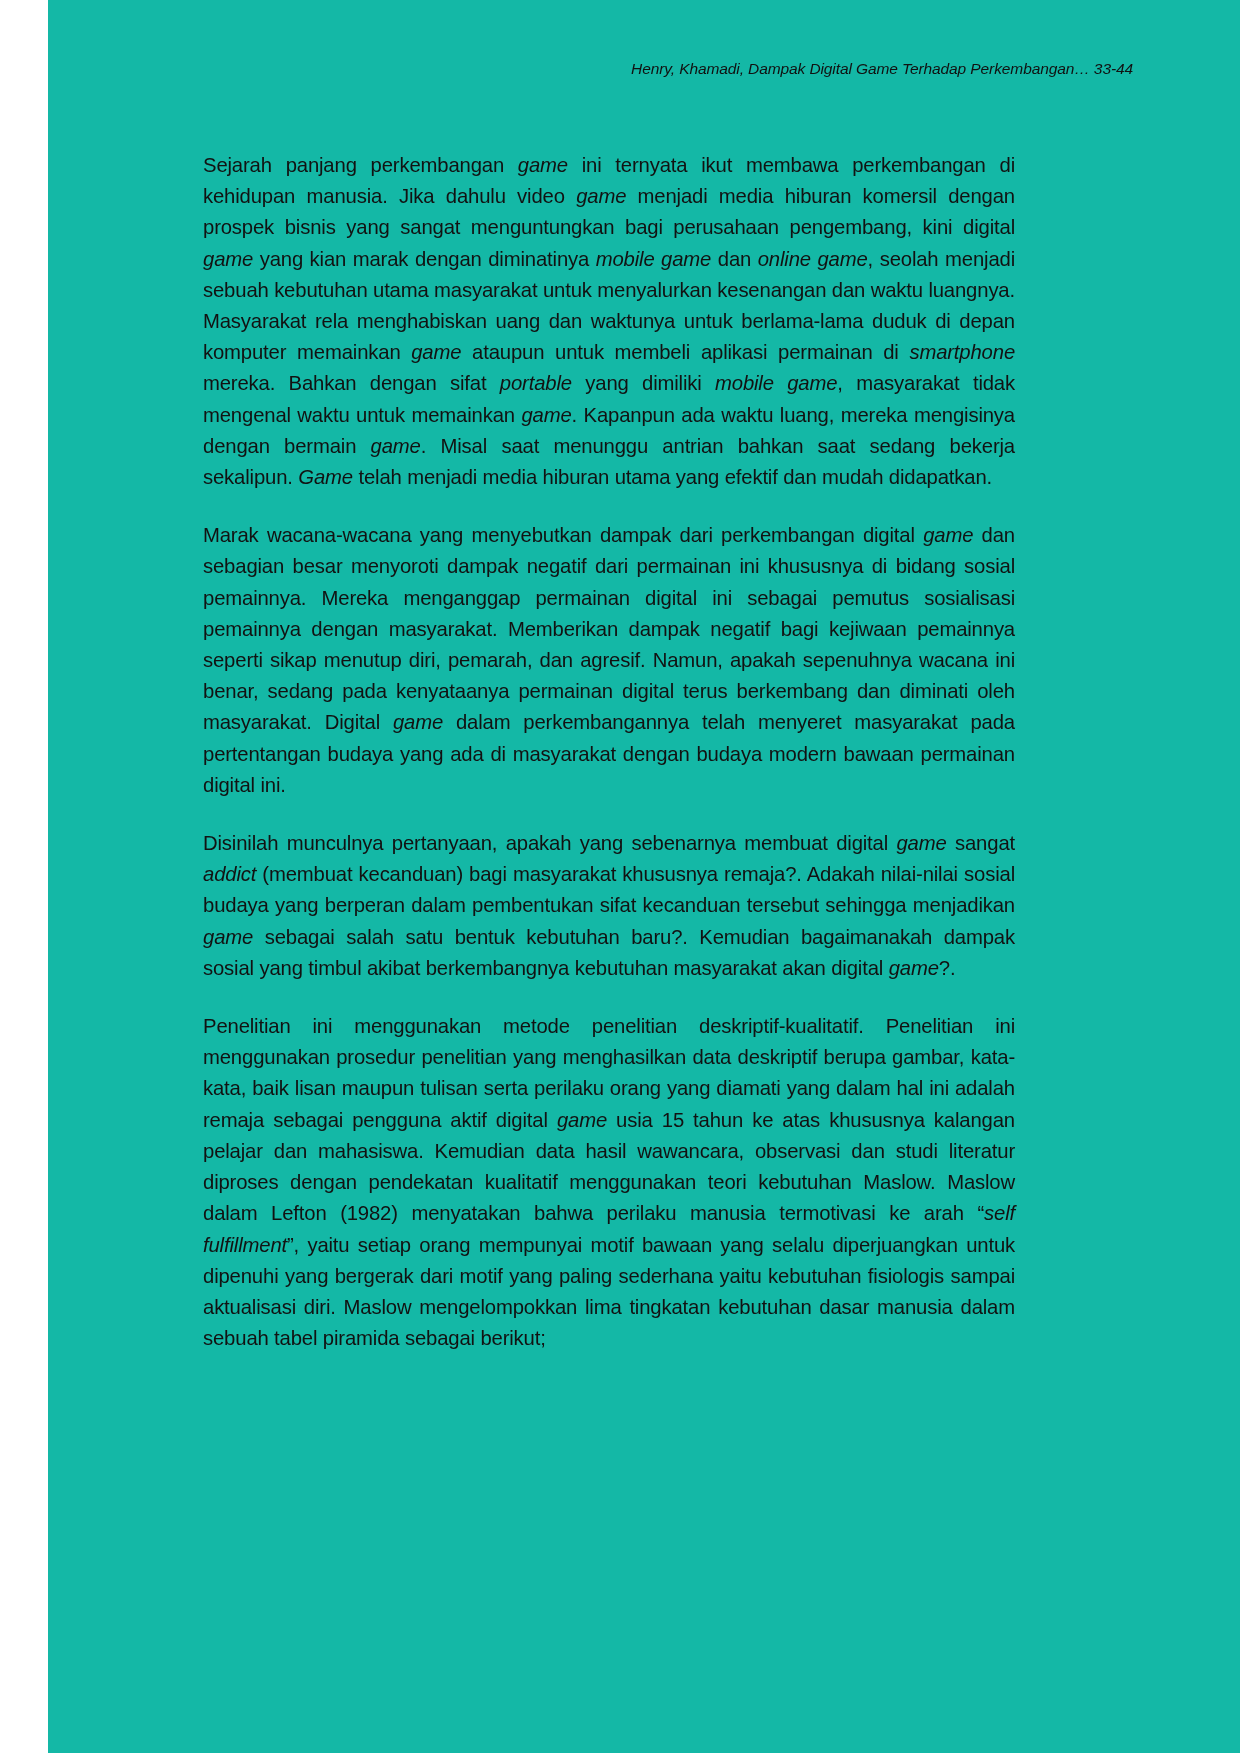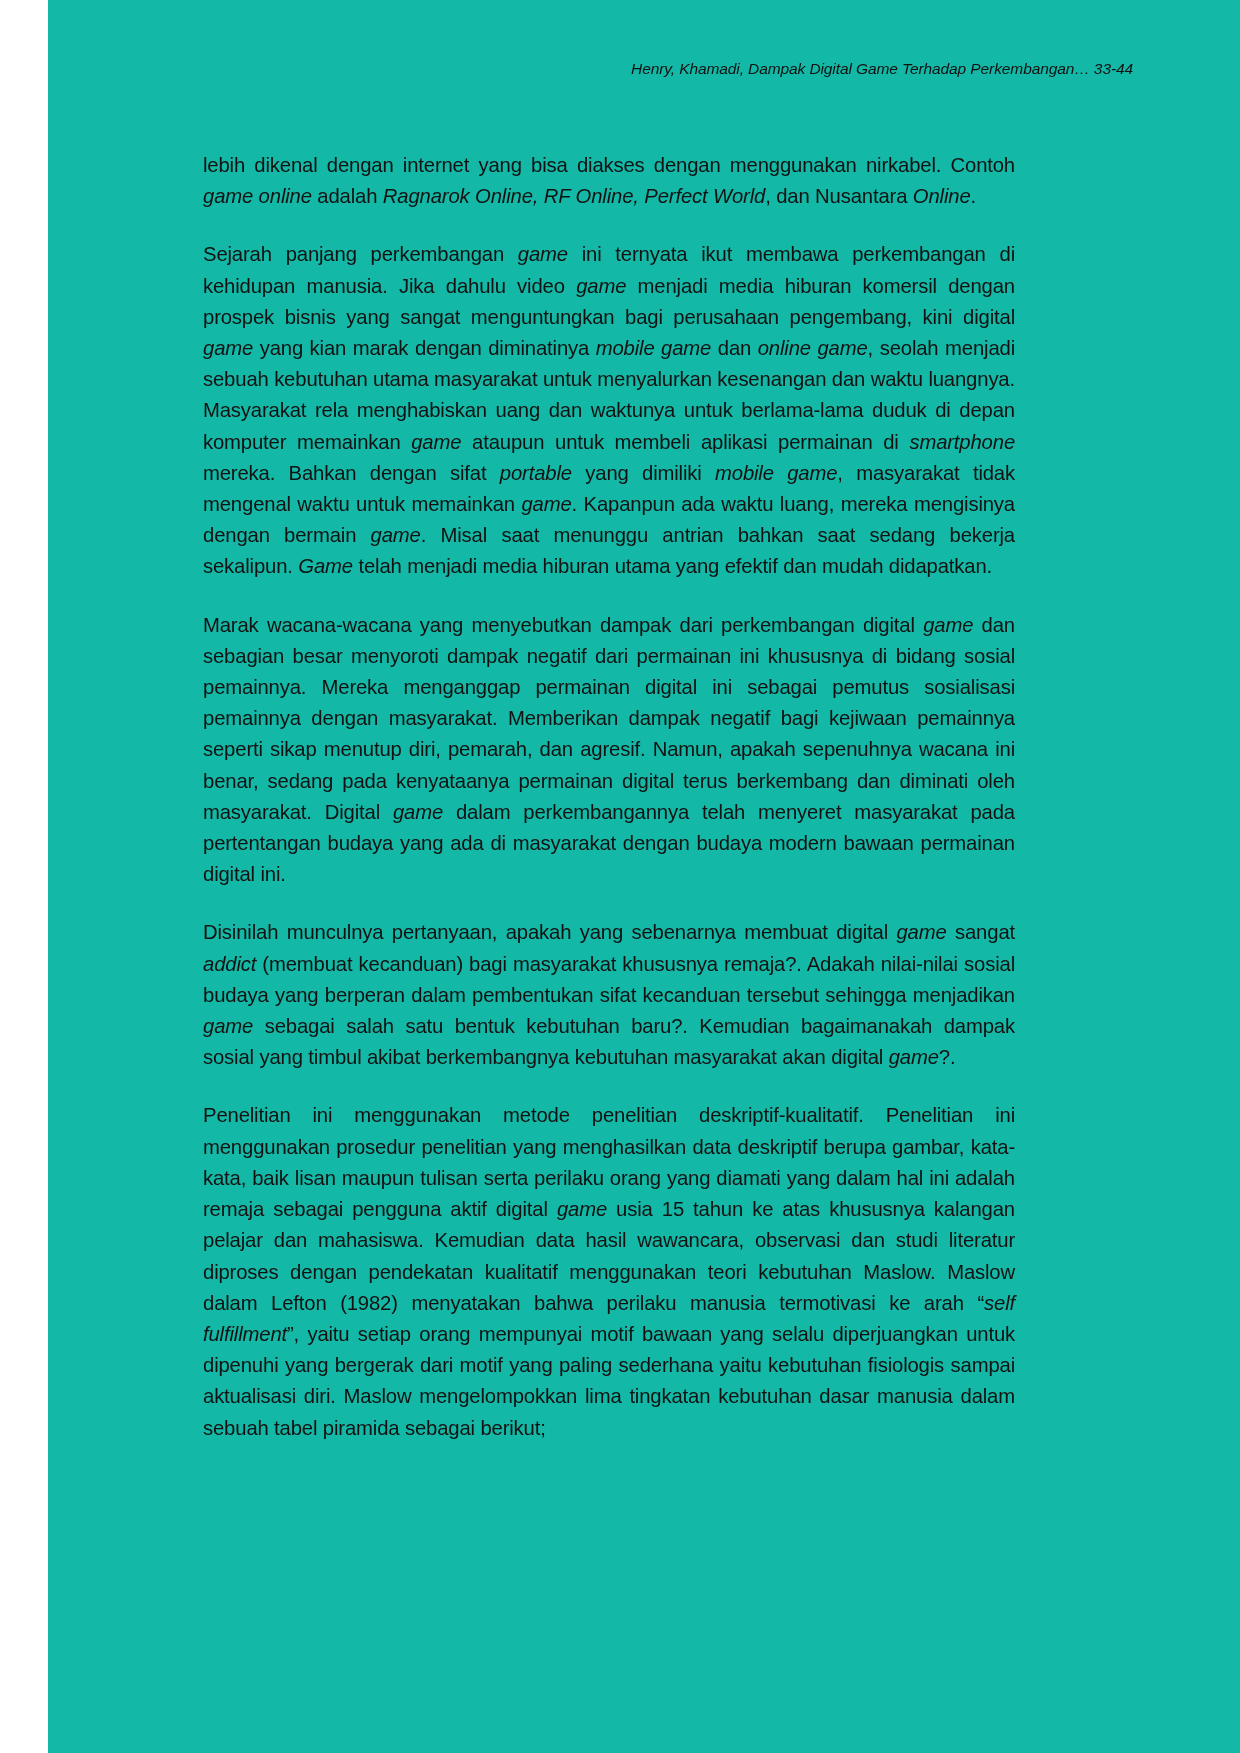--- a/index.html
+++ b/index.html
@@ -80,21 +80,20 @@
 </style>
 </head>
 <body>
 
 <div class="page">
 
   <div class="running-head">Henry, Khamadi, Dampak Digital Game Terhadap Perkembangan… 33-44</div>
 
   <div class="content">
 
-    <p class="para"><span>lebih dikenal dengan internet yang bisa diakses dengan menggunakan nirkabel. Contoh </span><em>game online</em><span> adalah </span><em>Ragnarok Online, RF Online, Perfect World</em><span>, dan Nusantara </span><em>Online</em><span>.</span></p>
 
     <p class="para"><span>Sejarah panjang perkembangan </span><em>game</em><span> ini ternyata ikut membawa perkembangan di kehidupan manusia. Jika dahulu video </span><em>game</em><span> menjadi media hiburan komersil dengan prospek bisnis yang sangat menguntungkan bagi perusahaan pengembang, kini digital </span><em>game</em><span> yang kian marak dengan diminatinya </span><em>mobile game</em><span> dan </span><em>online game</em><span>, seolah menjadi sebuah kebutuhan utama masyarakat untuk menyalurkan kesenangan dan waktu luangnya. Masyarakat rela menghabiskan uang dan waktunya untuk berlama-lama duduk di depan komputer memainkan </span><em>game</em><span> ataupun untuk membeli aplikasi permainan di </span><em>smartphone</em><span> mereka. Bahkan dengan sifat </span><em>portable</em><span> yang dimiliki </span><em>mobile game</em><span>, masyarakat tidak mengenal waktu untuk memainkan </span><em>game</em><span>. Kapanpun ada waktu luang, mereka mengisinya dengan bermain </span><em>game</em><span>. Misal saat menunggu antrian bahkan saat sedang bekerja sekalipun. </span><em>Game</em><span> telah menjadi media hiburan utama yang efektif dan mudah didapatkan.</span></p>
 
     <p class="para"><span>Marak wacana-wacana yang menyebutkan dampak dari perkembangan digital </span><em>game</em><span> dan sebagian besar menyoroti dampak negatif dari permainan ini khususnya di bidang sosial pemainnya. Mereka menganggap permainan digital ini sebagai pemutus sosialisasi pemainnya dengan masyarakat. Memberikan dampak negatif bagi kejiwaan pemainnya seperti sikap menutup diri, pemarah, dan agresif. Namun, apakah sepenuhnya wacana ini benar, sedang pada kenyataanya permainan digital terus berkembang dan diminati oleh masyarakat. Digital </span><em>game</em><span> dalam perkembangannya telah menyeret masyarakat pada pertentangan budaya yang ada di masyarakat dengan budaya modern bawaan permainan digital ini.</span></p>
 
     <p class="para"><span>Disinilah munculnya pertanyaan, apakah yang sebenarnya membuat digital </span><em>game</em><span> sangat </span><em>addict</em><span> (membuat kecanduan) bagi masyarakat khususnya remaja?. Adakah nilai-nilai sosial budaya yang berperan dalam pembentukan sifat kecanduan tersebut sehingga menjadikan </span><em>game</em><span> sebagai salah satu bentuk kebutuhan baru?. Kemudian bagaimanakah dampak sosial yang timbul akibat berkembangnya kebutuhan masyarakat akan digital </span><em>game</em><span>?.</span></p>
 
 
     <p class="para after-heading"><span>Penelitian ini menggunakan metode penelitian deskriptif-kualitatif. Penelitian ini menggunakan prosedur penelitian yang menghasilkan data deskriptif berupa gambar, kata-kata, baik lisan maupun tulisan serta perilaku orang yang diamati yang dalam hal ini adalah remaja sebagai pengguna aktif digital </span><em>game</em><span> usia 15 tahun ke atas khususnya kalangan pelajar dan mahasiswa.  Kemudian data hasil wawancara, observasi dan studi literatur diproses dengan pendekatan kualitatif menggunakan teori kebutuhan Maslow. Maslow dalam Lefton (1982) menyatakan bahwa perilaku manusia termotivasi ke arah “</span><em>self fulfillment</em><span>”, yaitu setiap orang mempunyai motif bawaan yang selalu diperjuangkan untuk dipenuhi yang bergerak dari motif yang paling sederhana yaitu kebutuhan fisiologis sampai aktualisasi diri. Maslow mengelompokkan lima tingkatan kebutuhan dasar manusia dalam sebuah tabel piramida sebagai berikut;</span></p>
 

